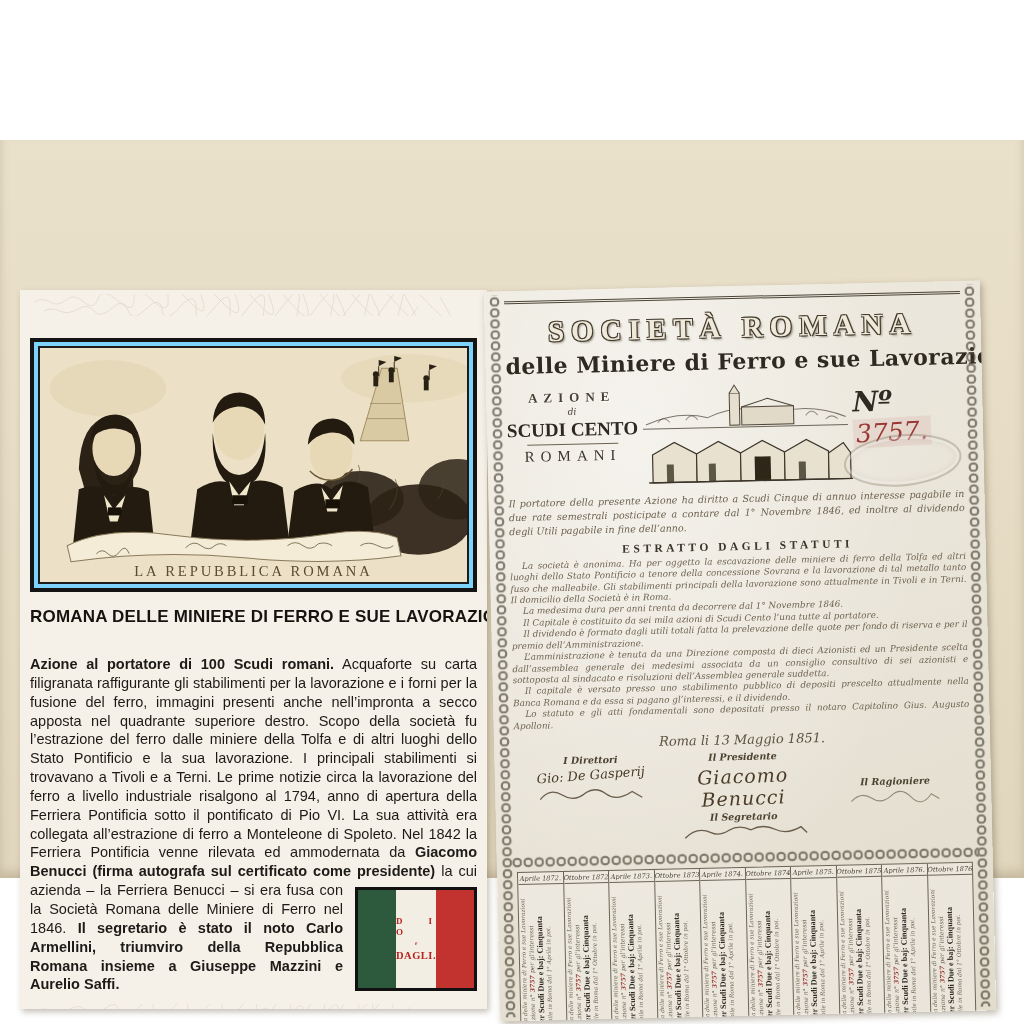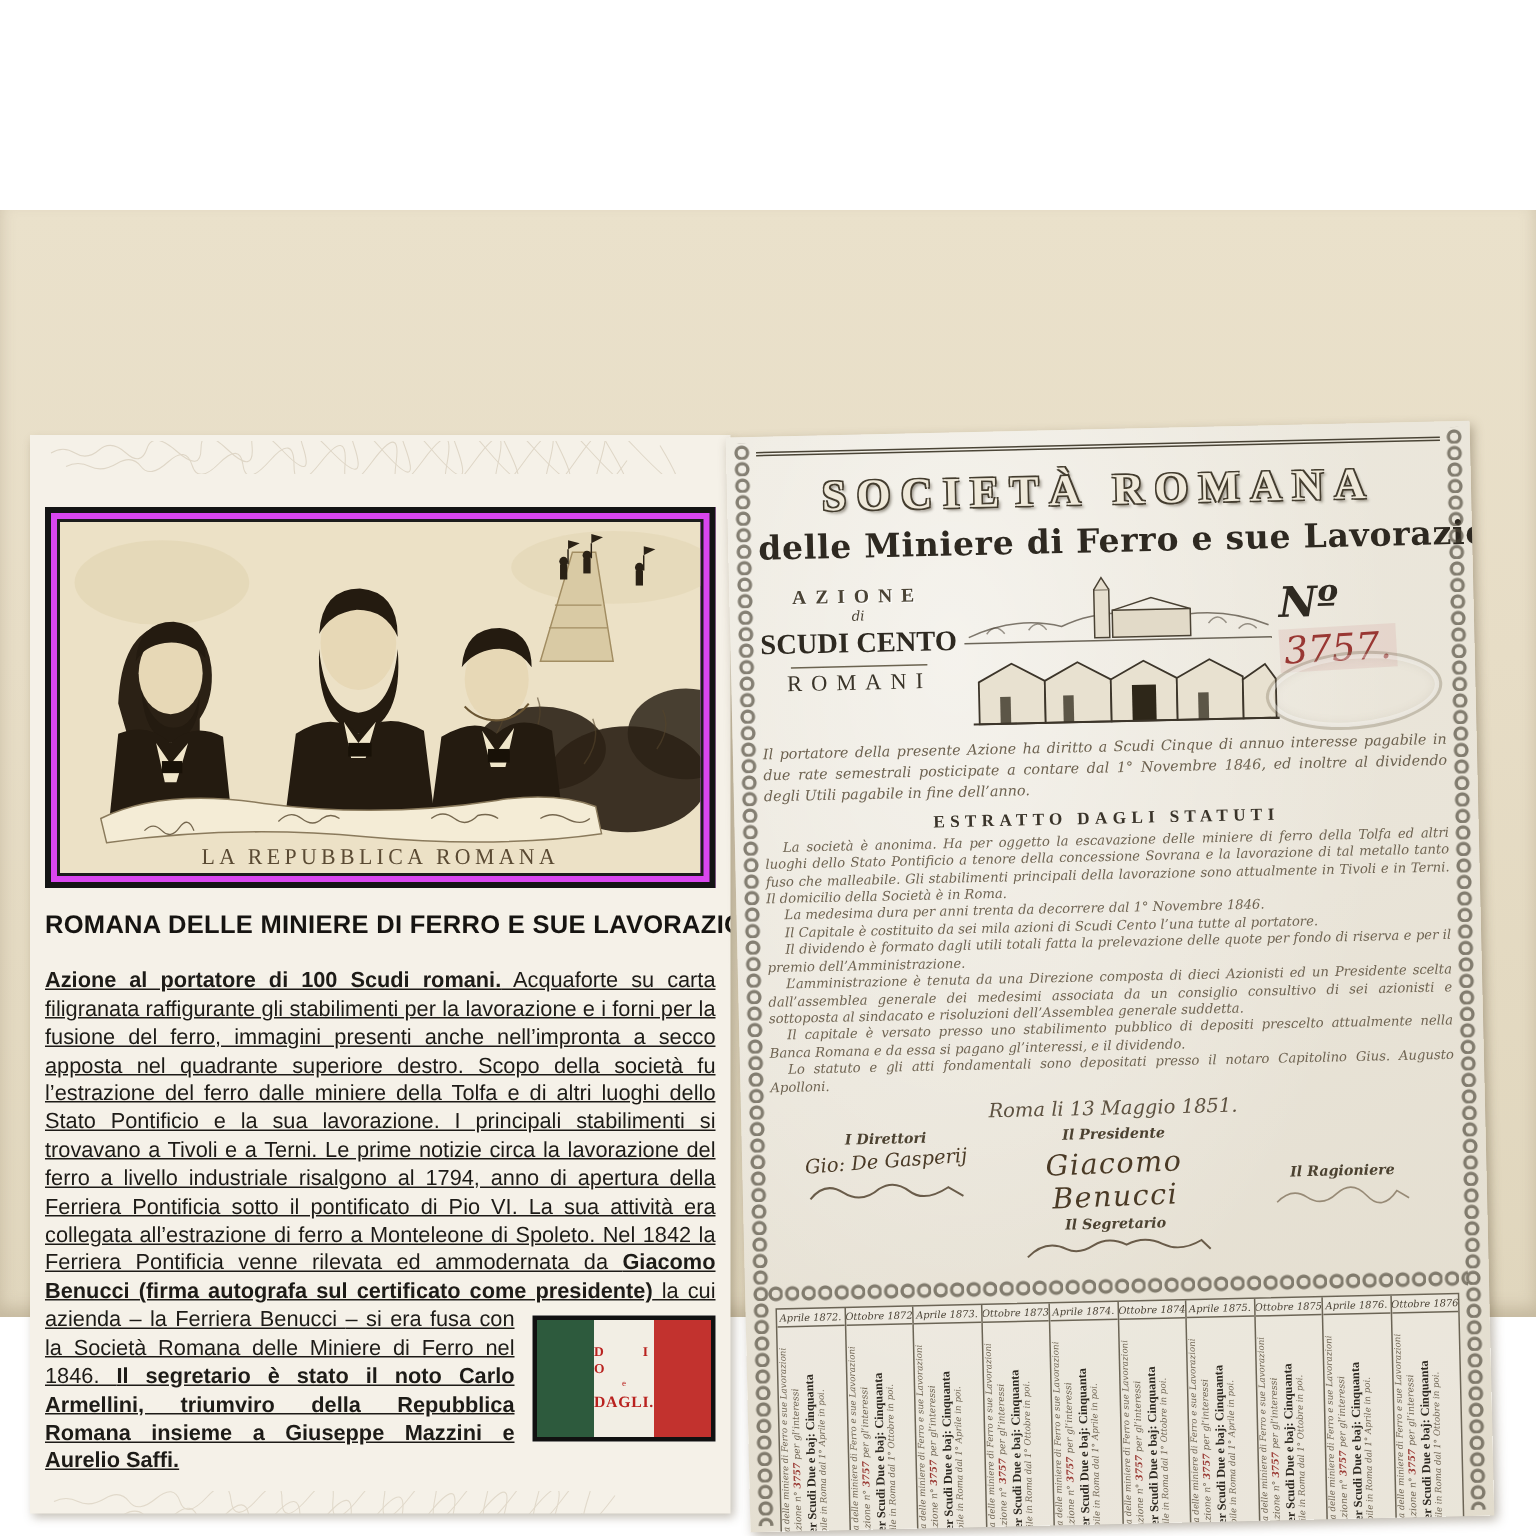--- a/index.html
+++ b/index.html
@@ -15,34 +15,34 @@
   }
 
   
   .card {
     position:absolute; left:20px; top:150px; width:467px; height:719px;
     background:#f5f1e8; box-shadow:2px 3px 6px rgba(90,75,50,.35);
     padding:4px 10px 0 10px; overflow:hidden;
   }
   .hand { opacity:.55; display:block; }
   .frame {
-    margin-top:22px; border:4px solid #141414; padding:4px; background:#d946ef;
+    margin-top:22px; border:4px solid #141414; padding:4px; background:#7dd3fc;
   }
   .frame-inner { border:2px solid #1c1c1c; height:238px; overflow:hidden; }
   .frame-inner svg { display:block; width:100%; height:100%; }
   .card-title {
     margin-top:15px; text-align:center; font-weight:bold; font-size:17px;
     letter-spacing:.2px; color:#161411; white-space:nowrap;
   }
   .card-body {
-    margin-top:18px; font-size:14.5px; line-height:1.3; text-align:justify; color:#1d1b17;text-decoration:underline;
+    margin-top:28px; font-size:14.5px; line-height:1.3; text-align:justify; color:#1d1b17;
   }
   .card-body .b { font-weight:bold; }
   .flag {
-    float:right; width:122px; height:84px; border:3px solid #111;
+    float:right; width:122px; height:104px; border:3px solid #111;
     margin:6px 0 4px 12px; display:flex; background:#fff;
   }
   .flag .stripe { flex:1; position:relative; }
   .flag .green { background:#2d5a3d; }
   .flag .white { background:#f2eee4; display:flex; flex-direction:column; align-items:center; justify-content:center; }
   .flag .red { background:#c2322e; }
   .flag-dio { color:#b9221f; font-weight:bold; font-size:9px; letter-spacing:4px; font-family:"Liberation Serif",serif; }
   .flag-e   { color:#b9221f; font-size:6px; font-family:"Liberation Serif",serif; margin:1px 0; }
   .flag-popolo { color:#b9221f; font-weight:bold; font-size:10.5px; letter-spacing:.5px; font-family:"Liberation Serif",serif; }
   .card-bottom-hand { margin-top:10px; }

